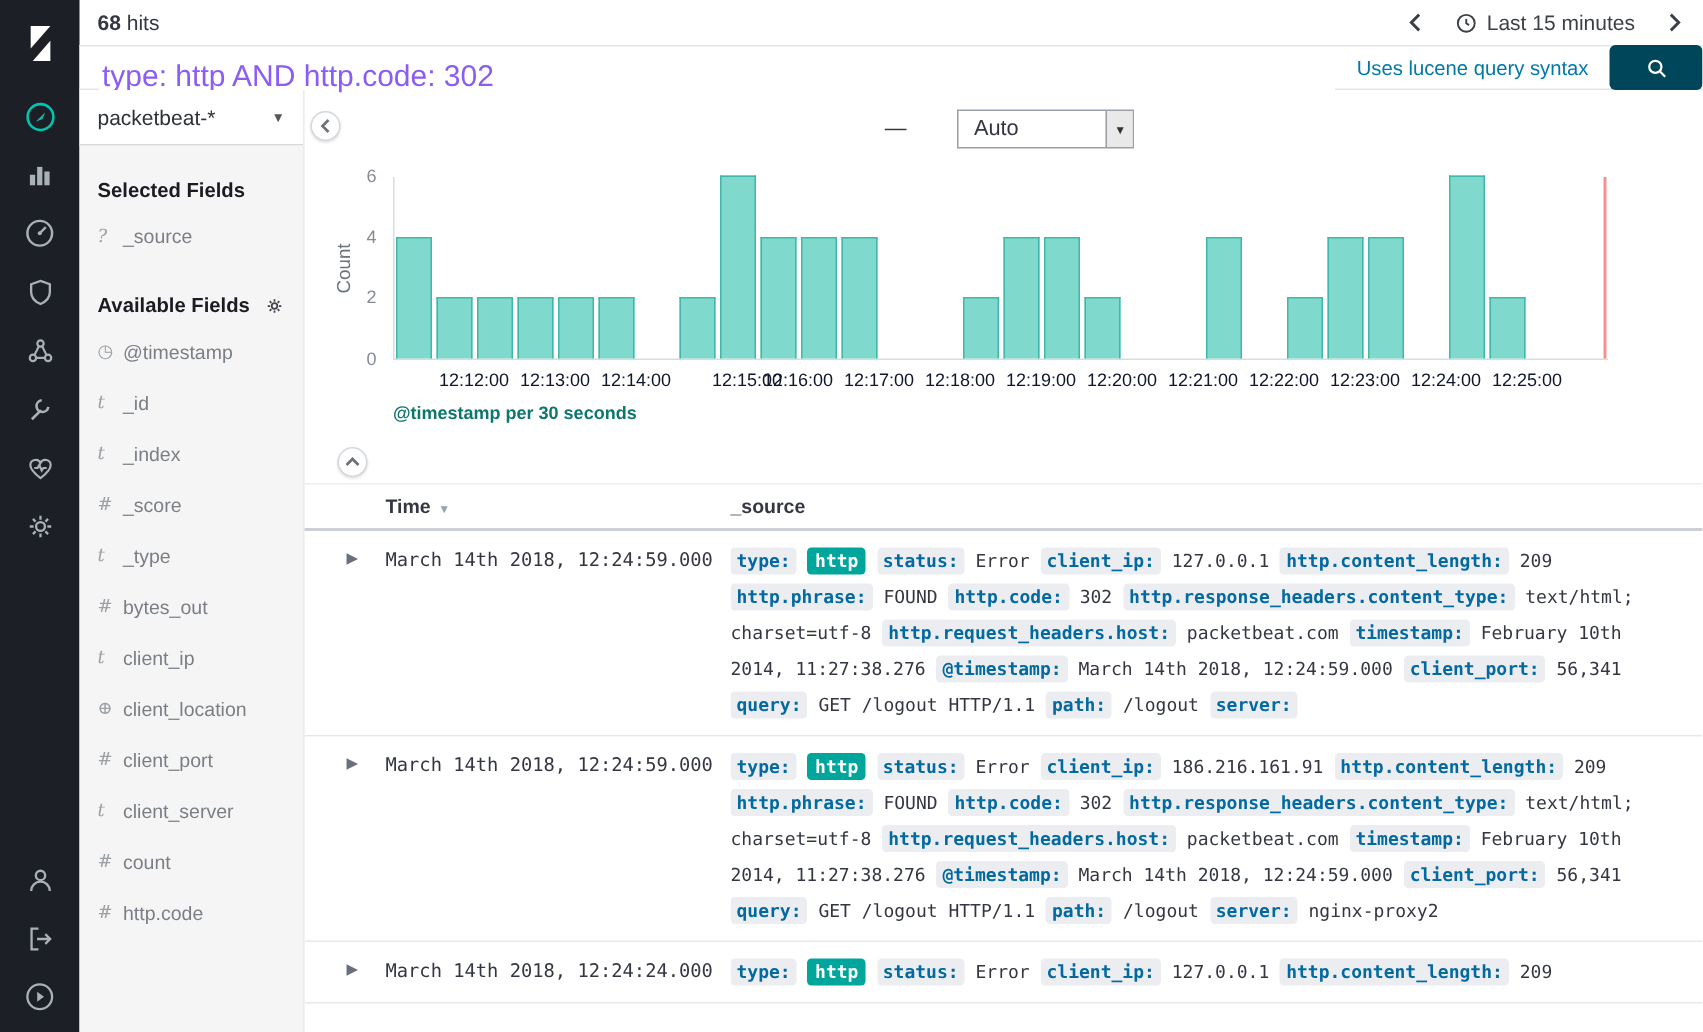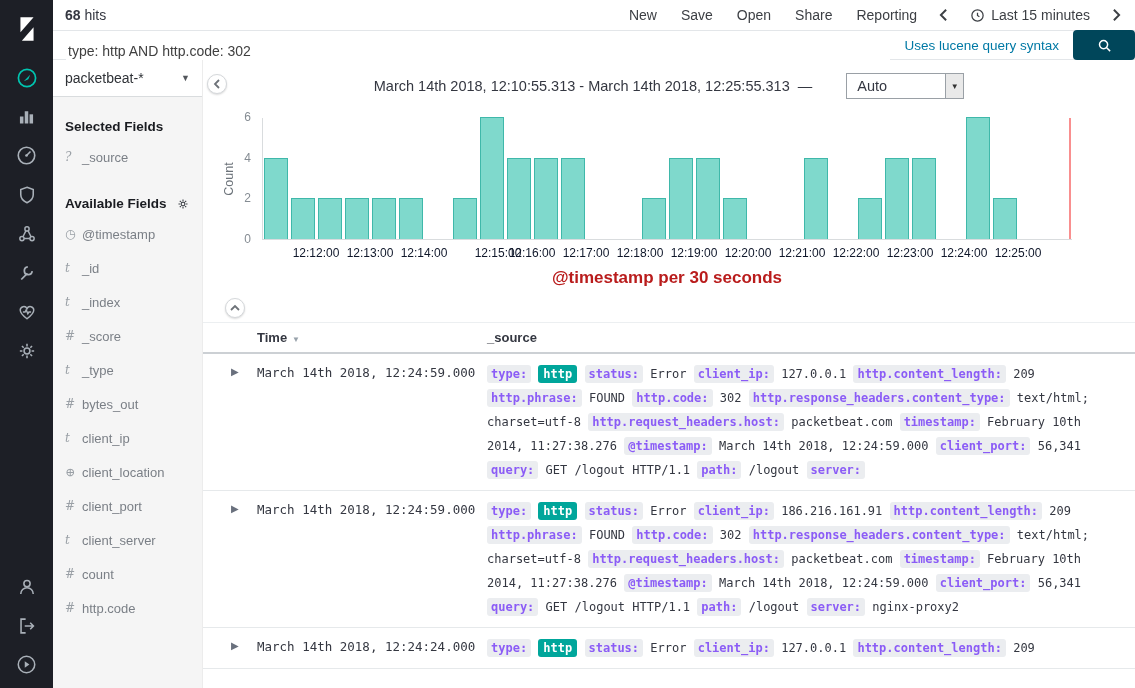--- a/index.html
+++ b/index.html
@@ -24,21 +24,21 @@
   .topbar { height:30px; display:flex; align-items:center; justify-content:space-between; padding:0 14px 0 12px; }
   .hits b { font-weight:bold; }
   .topnav { display:flex; align-items:center; gap:22px; color:#3c3f44; }
   .topnav-links { display:flex; gap:24px; }
   .topnav-link { cursor:pointer; }
   .tp-chevron { display:flex; align-items:center; cursor:pointer; }
   .time-picker { display:flex; align-items:center; gap:6px; cursor:pointer; }
 
   
   .querybar { display:flex; align-items:center; height:30px; border-top:1px solid #e3e6e9; border-bottom:1px solid #e3e6e9; padding-left:13px; background:#fff; }
-  .query-input { flex:1; border:none; outline:none; font-size:14px; color:#404040; font-family:"Liberation Sans",sans-serif;margin-top:12px; }
+  .query-input { flex:1; border:none; outline:none; font-size:20px; color:#8b5cf6; font-family:"Liberation Sans",sans-serif;margin-top:12px; }
   .syntax-link { color:#0079a5; font-size:13.5px; margin:0 14px; white-space:nowrap; cursor:pointer; text-decoration:none; }
   .search-btn { width:62px; height:30px; background:#00465a; border:none; border-radius:4px; display:flex; align-items:center; justify-content:center; cursor:pointer; flex-shrink:0; }
 
   
   .filterbar { height:42px; display:flex; align-items:center; padding:0 13px; border-bottom:1px solid #d3d7db; }
   .add-filter { color:#4fabd3; font-size:13.5px; cursor:pointer; text-decoration:none; }
   .add-filter b { font-weight:bold; }
 
   .content { flex:1; display:flex; min-height:0; }
 
@@ -63,31 +63,31 @@
   .interval-caret { width:18px; height:100%; background:#e9e9e9; border-left:1px solid #9aa0a6; display:flex; align-items:center; justify-content:center; font-size:8px; color:#333; }
 
   .chart-wrap { position:relative; height:172px; margin-top:18px; }
   .plot { position:absolute; left:59px; top:0; width:810px; height:122px; border-left:1px solid #d9dcde; border-bottom:1px solid #d9dcde; }
   .bar { position:absolute; bottom:0; border:1px solid; border-bottom:none; cursor:pointer; }
   .end-marker { position:absolute; top:0; bottom:0; width:2px; }
   .ytick { position:absolute; left:0; width:48px; text-align:right; font-size:12px; color:#858c93; }
   .count-label { position:absolute; left:26px; top:61px; transform:translate(-50%,-50%) rotate(-90deg); font-size:12.5px; color:#6c737a; }
   .xticks { position:absolute; left:59px; top:128px; width:810px; height:16px; }
   .xtick { position:absolute; transform:translateX(-50%); font-size:12px; color:#0f172a; white-space:nowrap; }
-  .xlabel { position:absolute; left:59px; top:150px; width:810px; text-align:center; font-size:17px; font-weight:bold; color:#b91c1c; }
+  .xlabel { position:absolute; left:59px; top:150px; width:810px; text-align:left; font-size:12px; font-weight:bold; color:#0f766e; }
 
   
   .doc-table { margin-top:4px; border-top:1px solid #eceff1; }
   .doc-header { display:grid; grid-template-columns:26px 230px 1fr; padding:7px 10px 7px 28px; font-size:13px; font-weight:bold; color:#343741; border-bottom:2px solid #ccd0d4; }
   .sort-caret { color:#98a2ab; font-size:8px; margin-left:5px; }
   .doc-row { display:grid; grid-template-columns:26px 230px 1fr; padding:8px 10px 8px 28px; border-bottom:1px solid #e6e9eb; align-items:start; }
   .expand { color:#69707d; font-size:10px; cursor:pointer; padding-top:4px; }
   .time-cell { font-family:"DejaVu Sans Mono",monospace; font-size:12.5px; color:#343741; padding-top:3px; }
   .source-cell { font-family:"DejaVu Sans Mono",monospace; font-size:12px; line-height:24px; color:#343741; max-height:120px; overflow:hidden; word-break:break-word; padding-right:4px; }
-  .fname { background:#ebedf0; font-weight:bold; padding:2px 4px; border-radius:3px; color:#8b5cf6; white-space:nowrap; }
+  .fname { background:#ebedf0; font-weight:bold; padding:2px 4px; border-radius:3px; color:#0369a1; white-space:nowrap; }
   .fval.hl { background:#00a69b; color:#fff; font-weight:bold; padding:2px 5px; border-radius:3px; }
 </style>
 </head>
 <body>
 
 <div class="app">
 
   <nav class="globalnav">
     <div class="logo">
       <svg width="30" height="30" viewBox="0 0 32 32" fill="#fff">
@@ -166,27 +166,20 @@
         </svg>
       </div>
     </div>
   </nav>
 
   <div class="main-col">
 
     <header class="topbar">
       <div class="hits"><b>68</b> <span>hits</span></div>
       <div class="topnav">
-        <span class="topnav-links">
-            <a class="topnav-link">New</a>
-            <a class="topnav-link">Save</a>
-            <a class="topnav-link">Open</a>
-            <a class="topnav-link">Share</a>
-            <a class="topnav-link">Reporting</a>
-          </span>
         <span class="tp-chevron">
           <svg width="9" height="14" viewBox="0 0 10 16" fill="none" stroke="#3c3f44" stroke-width="2.2">
               <path d="M8 2 L2 8 L8 14"></path>
             </svg>
         </span>
         <span class="time-picker">
           <svg width="15" height="15" viewBox="0 0 24 24" fill="none" stroke="#3c3f44" stroke-width="2">
               <circle cx="12" cy="12" r="9"></circle>
               <path d="M12 7.5 V12 L15 14"></path>
             </svg>
@@ -290,21 +283,20 @@
       </aside>
 
       <section class="discover-main">
         <button class="round-btn collapse-left">
           <svg width="10" height="12" viewBox="0 0 10 12" fill="none" stroke="currentColor" stroke-width="1.8">
               <path d="M7 2 L3 6 L7 10"></path>
             </svg>
         </button>
 
         <div class="chart-header">
-          <span>March 14th 2018, 12:10:55.313 - March 14th 2018, 12:25:55.313</span>
           <span class="range-sep">—</span>
           <div class="interval-select">
             <span>Auto</span>
             <span class="interval-caret">▼</span>
           </div>
         </div>
 
         <div class="chart-wrap">
           <span class="count-label">Count</span>
           <div class="plot">

